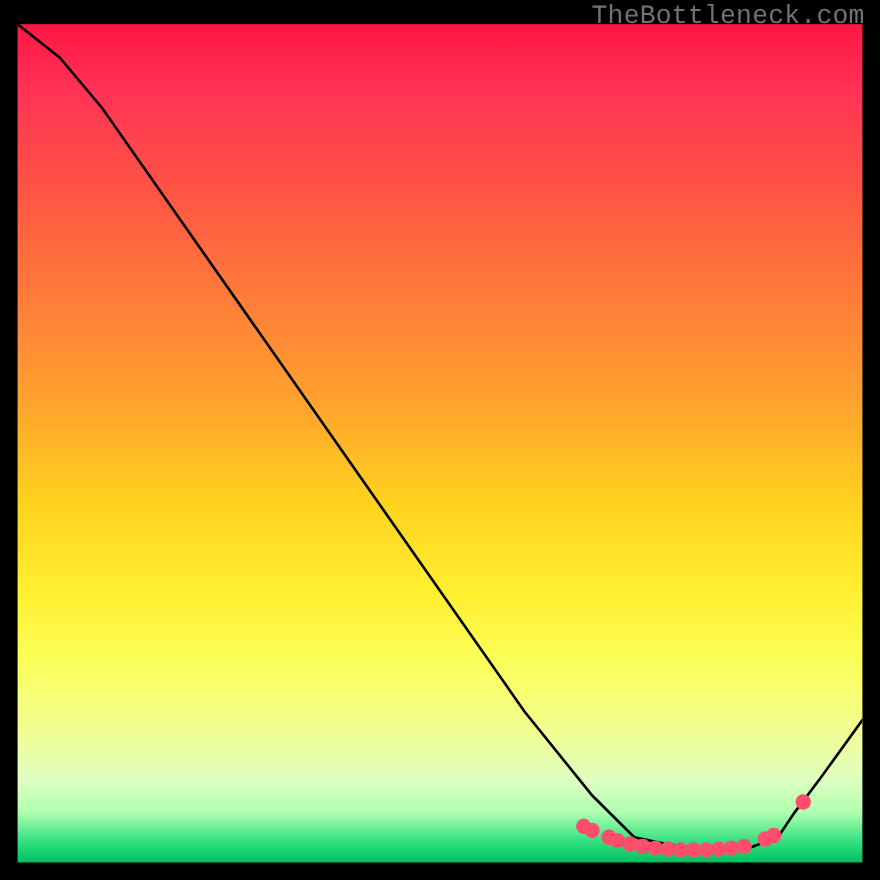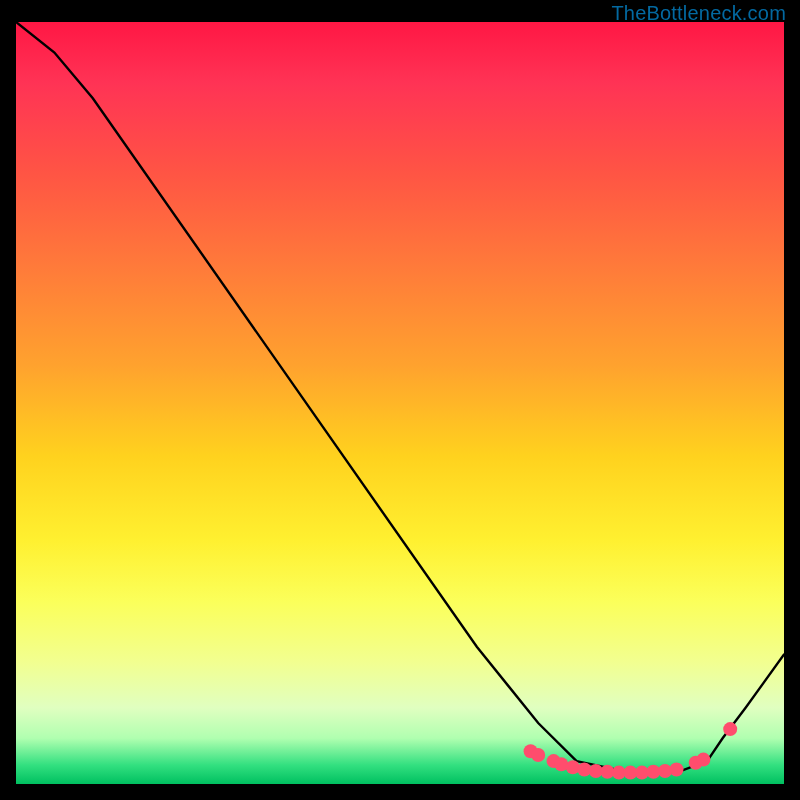--- a/index.html
+++ b/index.html
@@ -38,23 +38,23 @@
       #e0ffc0 90%,
       #b0ffb0 94%,
       #33e080 97.5%,
       #00c060 100%
     );
   }
   .watermark {
     position: absolute;
     right: 14px;
     top: 2px;
-    font-family: Liberation Sans, sans-serif;
-    font-size: 20px;
-    color: #0369a1;
+    font-family: Liberation Mono, monospace;
+    font-size: 24px;
+    color: #737373;
     letter-spacing: 0.2px;
     user-select: none;
   }
   svg.curve {
     position: absolute;
     left: 0;
     top: 0;
     width: 768px;
     height: 762px;
   }

